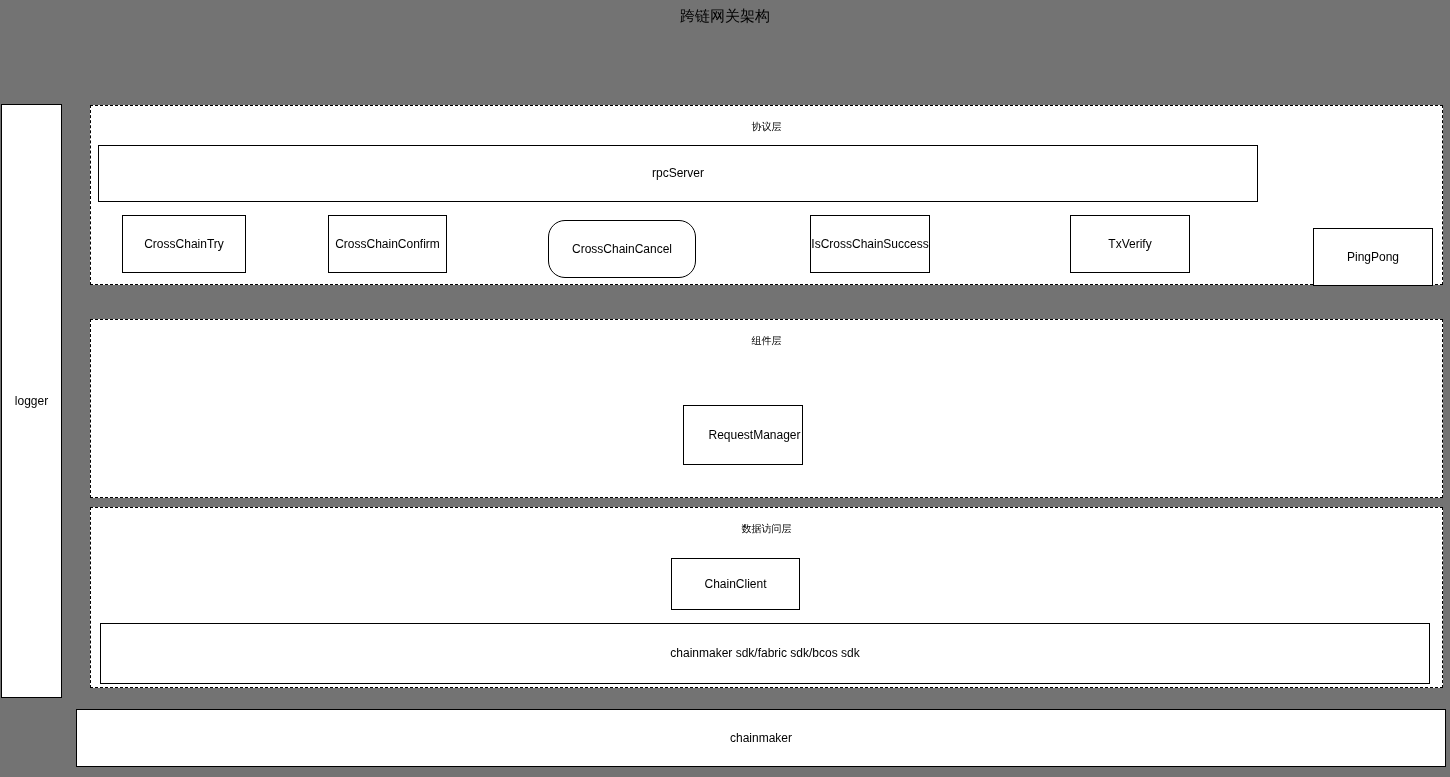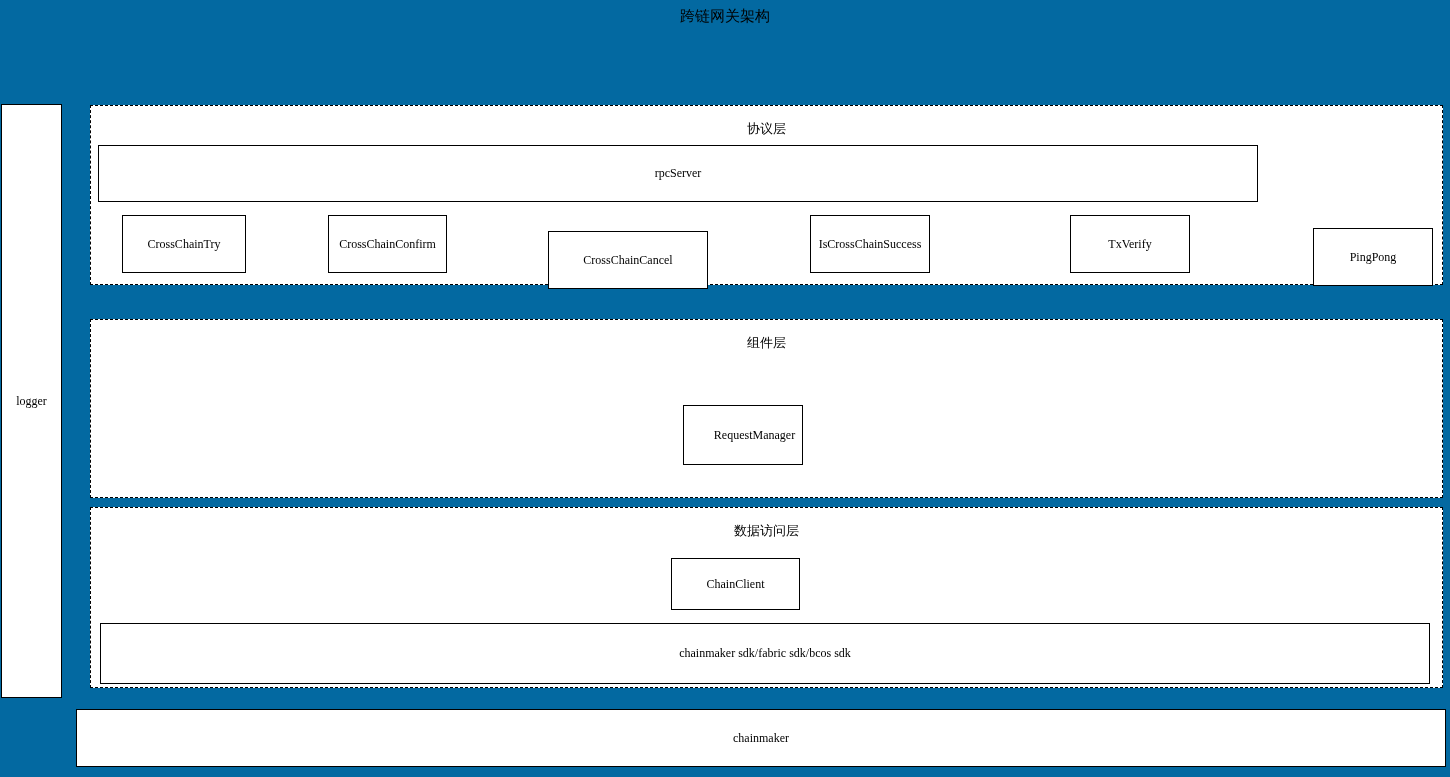--- a/index.html
+++ b/index.html
@@ -6,23 +6,22 @@
     margin: 0;
     padding: 0;
     background: #ffffff;
     font-family: "Liberation Sans", "DejaVu Sans", sans-serif;
     color: #000000;
   }
   .canvas {
     position: relative;
     width: 1450px;
     height: 777px;
-    background: #0369a1;
+    background: #737373;
     overflow: hidden;
-    font-family: Liberation Serif, serif;
   }
   .diagram-title {
     position: absolute;
     left: 0;
     top: 7px;
     width: 100%;
     text-align: center;
     font-size: 15px;
   }
   .node {
@@ -43,29 +42,29 @@
     box-sizing: border-box;
     border: 1px dashed #000000;
     background: #ffffff;
   }
   .layer-label {
     position: absolute;
     left: 0;
     top: 14px;
     width: 100%;
     text-align: center;
-    font-size: 13px;
+    font-size: 10px;
   }
   
   #logger-box        { left: 1px;    top: 104px; width: 61px;   height: 594px; }
   #protocol-layer    { left: 90px;   top: 105px; width: 1353px; height: 180px; }
   #rpc-server-box    { left: 98px;   top: 137px; width: 1160px; height: 57px; margin-top: 8px;  }
   #handler-0         { left: 122px;  top: 215px; width: 124px;  height: 58px;  }
   #handler-1         { left: 328px;  top: 215px; width: 119px;  height: 58px;  }
-  #handler-2         { left: 548px;  top: 231px; width: 160px;  height: 58px;  }
+  #handler-2         { left: 548px;  top: 220px; width: 148px;  height: 58px; border-radius: 17px;  }
   #handler-3         { left: 810px;  top: 215px; width: 120px;  height: 58px;  }
   #handler-4         { left: 1070px; top: 215px; width: 120px;  height: 58px;  }
   #handler-5         { left: 1313px; top: 228px; width: 120px;  height: 58px;  }
   #component-layer   { left: 90px;   top: 319px; width: 1353px; height: 179px; }
   #request-manager   { left: 683px;  top: 405px; width: 120px;  height: 60px; padding-left: 23px;  }
   #data-access-layer { left: 90px;   top: 507px; width: 1353px; height: 181px; }
   #chain-client-box  { left: 671px;  top: 558px; width: 129px;  height: 52px;  }
   #sdk-box           { left: 100px;  top: 623px; width: 1330px; height: 61px;  }
   #chainmaker-box    { left: 76px;   top: 709px; width: 1370px; height: 58px;  }
 </style>

